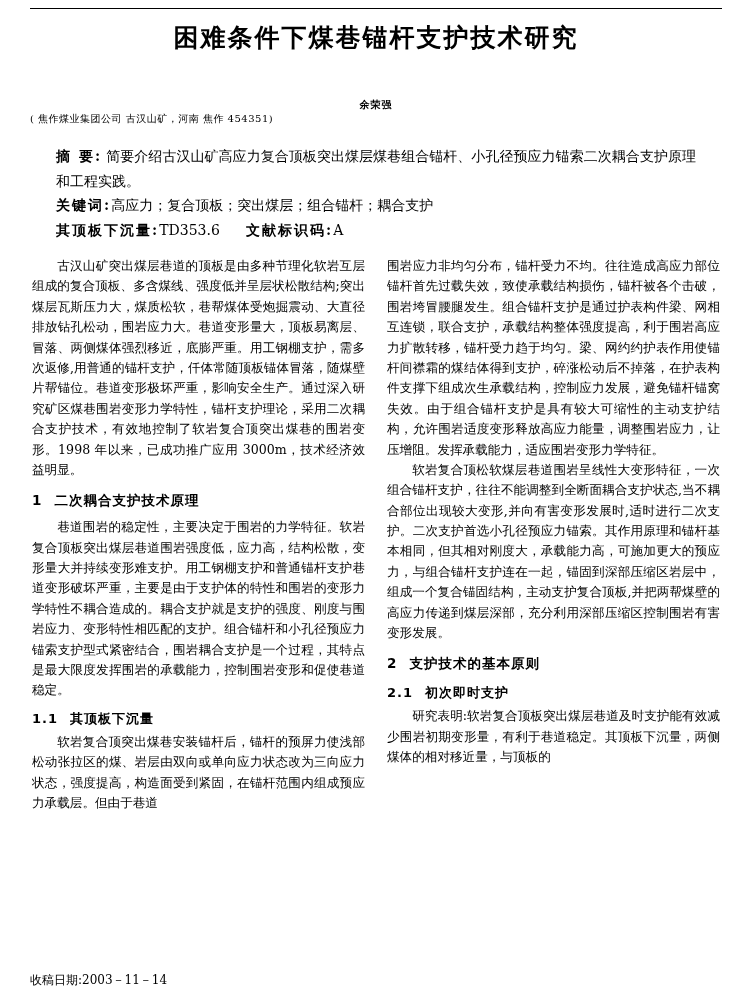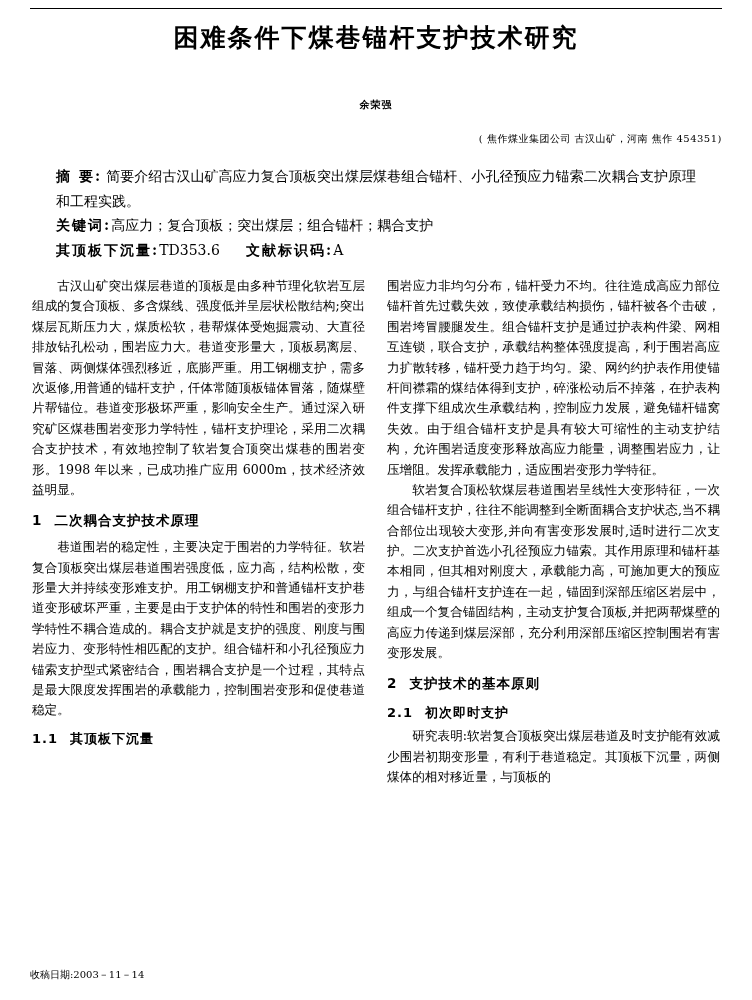--- a/index.html
+++ b/index.html
@@ -37,23 +37,23 @@
   }
   .author {
     text-align: center;
     font-size: 10px;
     font-weight: bold;
     margin-top: 44px;
     letter-spacing: 1px;
     font-family: "DejaVu Sans", "Liberation Sans", sans-serif;
   }
   .affiliation {
-    text-align: right;
+    text-align: left;
     font-size: 10px;
-    margin-top: 20px;
+    margin-top: 0;
     letter-spacing: 0.5px;
   }
   .meta {
     margin-top: 18px;
     padding: 0 26px 0 26px;
     font-size: 14px;
     line-height: 1.75;
   }
   .meta .lbl {
     font-weight: bold;
@@ -107,22 +107,22 @@
     margin: 7px 0 3px 0;
     font-family: "DejaVu Sans", "Liberation Sans", sans-serif;
     letter-spacing: 1px;
   }
   h2.sec .num, h3.sub .num {
     margin-right: 12px;
   }
   .footer {
     position: absolute;
     left: 30px;
-    bottom: 18px;
-    font-size: 10px;
+    bottom: 11px;
+    font-size: 12px;
   }
   .footer .fline {
     white-space: nowrap;
   }
 </style>
 </head>
 <body>
 
 <div class="page">
 
@@ -146,24 +146,25 @@
         <span class="lbl">其顶板下沉量:</span><span>TD353.6</span>
       </span>
       <span>
         <span class="lbl">文献标识码:</span><span>A</span>
       </span>
     </div>
   </div>
 
   <div class="columns">
     <div class="col" id="col-left">
-        <p>古汉山矿突出煤层巷道的顶板是由多种节理化软岩互层组成的复合顶板、多含煤线、强度低并呈层状松散结构;突出煤层瓦斯压力大，煤质松软，巷帮煤体受炮掘震动、大直径排放钻孔松动，围岩应力大。巷道变形量大，顶板易离层、冒落、两侧煤体强烈移近，底膨严重。用工钢棚支护，需多次返修,用普通的锚杆支护，仟体常随顶板锚体冒落，随煤壁片帮锚位。巷道变形极坏严重，影响安全生产。通过深入研究矿区煤巷围岩变形力学特性，锚杆支护理论，采用二次耦合支护技术，有效地控制了软岩复合顶突出煤巷的围岩变形。1998 年以来，已成功推广应用 6000m，技术经济效益明显。</p>
+        <p>古汉山矿突出煤层巷道的顶板是由多种节理化软岩互层组成的复合顶板、多含煤线、强度低并呈层状松散结构;突出煤层瓦斯压力大，煤质松软，巷帮煤体受炮掘震动、大直径排放钻孔松动，围岩应力大。巷道变形量大，顶板易离层、冒落、两侧煤体强烈移近，底膨严重。用工钢棚支护，需多次返修,用普通的锚杆支护，仟体常随顶板锚体冒落，随煤壁片帮锚位。巷道变形极坏严重，影响安全生产。通过深入研究矿区煤巷围岩变形力学特性，锚杆支护理论，采用二次耦合支护技术，有效地控制了软岩复合顶突出煤巷的围岩变形。1998 年以来，已成功推广应用 3000m，技术经济效益明显。</p>
         <h2 class="sec"><span class="num">1</span><span>二次耦合支护技术原理</span></h2>
         <p>巷道围岩的稳定性，主要决定于围岩的力学特征。软岩复合顶板突出煤层巷道围岩强度低，应力高，结构松散，变形量大并持续变形难支护。用工钢棚支护和普通锚杆支护巷道变形破坏严重，主要是由于支护体的特性和围岩的变形力学特性不耦合造成的。耦合支护就是支护的强度、刚度与围岩应力、变形特性相匹配的支护。组合锚杆和小孔径预应力锚索支护型式紧密结合，围岩耦合支护是一个过程，其特点是最大限度发挥围岩的承载能力，控制围岩变形和促使巷道稳定。</p>
         <h3 class="sub"><span class="num">1.1</span><span>其顶板下沉量</span></h3>
+        <p>软岩复合顶突出煤巷安装锚杆后，锚杆的预屏力使浅部松动张拉区的煤、岩层由双向或单向应力状态改为三向应力状态，强度提高，构造面受到紧固，在锚杆范围内组成预应力承载层。但由于巷道</p>
       </div>
     <div class="col" id="col-right">
         <p class="noindent">围岩应力非均匀分布，锚杆受力不均。往往造成高应力部位锚杆首先过载失效，致使承载结构损伤，锚杆被各个击破，围岩垮冒腰腿发生。组合锚杆支护是通过护表构件梁、网相互连锁，联合支护，承载结构整体强度提高，利于围岩高应力扩散转移，锚杆受力趋于均匀。梁、网约约护表作用使锚杆间襟霜的煤结体得到支护，碎涨松动后不掉落，在护表构件支撑下组成次生承载结构，控制应力发展，避免锚杆锚窝失效。由于组合锚杆支护是具有较大可缩性的主动支护结构，允许围岩适度变形释放高应力能量，调整围岩应力，让压增阻。发挥承载能力，适应围岩变形力学特征。</p>
         <p>软岩复合顶松软煤层巷道围岩呈线性大变形特征，一次组合锚杆支护，往往不能调整到全断面耦合支护状态,当不耦合部位出现较大变形,并向有害变形发展时,适时进行二次支护。二次支护首选小孔径预应力锚索。其作用原理和锚杆基本相同，但其相对刚度大，承载能力高，可施加更大的预应力，与组合锚杆支护连在一起，锚固到深部压缩区岩层中，组成一个复合锚固结构，主动支护复合顶板,并把两帮煤壁的高应力传递到煤层深部，充分利用深部压缩区控制围岩有害变形发展。</p>
         <h2 class="sec"><span class="num">2</span><span>支护技术的基本原则</span></h2>
         <h3 class="sub"><span class="num">2.1</span><span>初次即时支护</span></h3>
         <p>研究表明:软岩复合顶板突出煤层巷道及时支护能有效减少围岩初期变形量，有利于巷道稳定。其顶板下沉量，两侧煤体的相对移近量，与顶板的</p>
       </div>
   </div>
 

